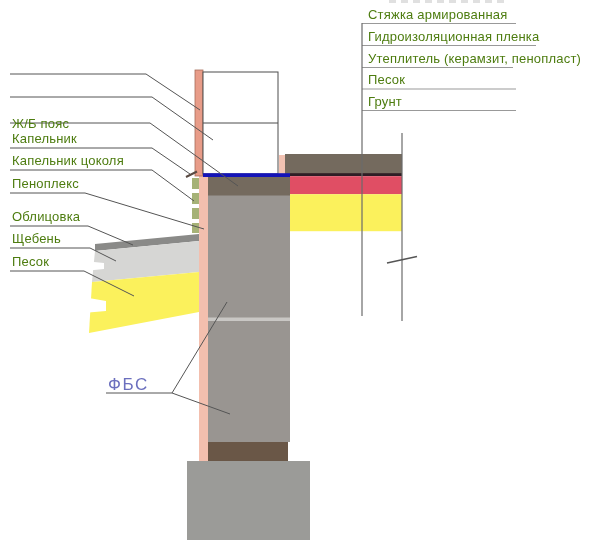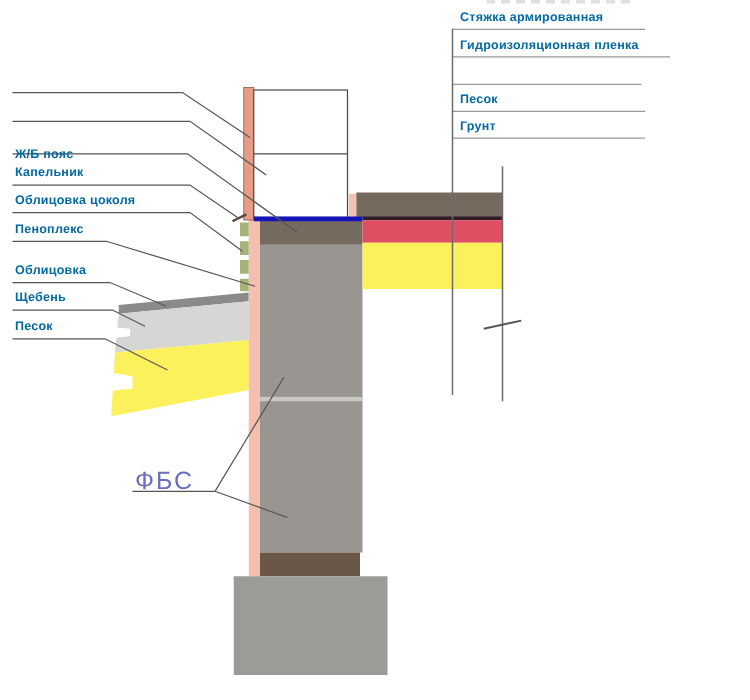--- a/index.html
+++ b/index.html
@@ -2,25 +2,25 @@
 <html><head>
 <meta charset="utf-8">
 <style>
   html,body{margin:0;padding:0;background:#ffffff;}
   #stage{
     position:relative;width:600px;height:560px;background:#ffffff;overflow:hidden;
     font-family:"Liberation Sans", sans-serif;
   }
   #drawing{position:absolute;left:0;top:0;}
   .lbl{
-    position:absolute;font-size:10px;line-height:16px;color:#0369a1;
-    white-space:nowrap;letter-spacing:0.2px;font-weight:bold;
+    position:absolute;font-size:13px;line-height:16px;color:#4d7c0f;
+    white-space:nowrap;letter-spacing:0.2px;
   }
   .lbl-fbs{
-    position:absolute;font-size:20px;line-height:16px;color:#6b6fbe;
+    position:absolute;font-size:17px;line-height:16px;color:#6b6fbe;
     letter-spacing:1.5px;white-space:nowrap;
   }
   .sliver{
     position:absolute;left:389px;top:0;width:118px;height:3px;overflow:hidden;
     opacity:.45;
   }
   .sliver span{display:block;height:3px;background:
     repeating-linear-gradient(90deg,#bbb 0 7px,#fff 7px 12px);}
 </style>
 </head>
@@ -92,25 +92,26 @@
     </g>
     <g stroke="#6b6b6b" stroke-width="1.2">
       <line x1="362" y1="23" x2="362" y2="316"></line>
       <line x1="402" y1="133" x2="402" y2="321"></line>
     </g>
     <line x1="387" y1="263" x2="417" y2="256.5" stroke="#555555" stroke-width="1.5"></line>
   </svg>
 
   <div class="lbl" style="left:12px;top:116px">Ж/Б пояс</div>
   <div class="lbl" style="left:12px;top:131px">Капельник</div>
-  <div class="lbl" style="left:12px;top:153px">Облицовка цоколя</div>
+  <div class="lbl" style="left:12px;top:153px">Капельник цоколя</div>
   <div class="lbl" style="left:12px;top:176px">Пеноплекс</div>
   <div class="lbl" style="left:12px;top:209px">Облицовка</div>
   <div class="lbl" style="left:12px;top:231px">Щебень</div>
   <div class="lbl" style="left:12px;top:254px">Песок</div>
 
   <div class="lbl" style="left:368px;top:7px">Стяжка армированная</div>
   <div class="lbl" style="left:368px;top:29px">Гидроизоляционная пленка</div>
+  <div class="lbl" style="left:368px;top:51px">Утеплитель (керамзит, пенопласт)</div>
   <div class="lbl" style="left:368px;top:72px">Песок</div>
   <div class="lbl" style="left:368px;top:94px">Грунт</div>
 
   <div class="lbl-fbs" style="left:108px;top:377px">ФБС</div>
 </div>
 
 </body></html>

